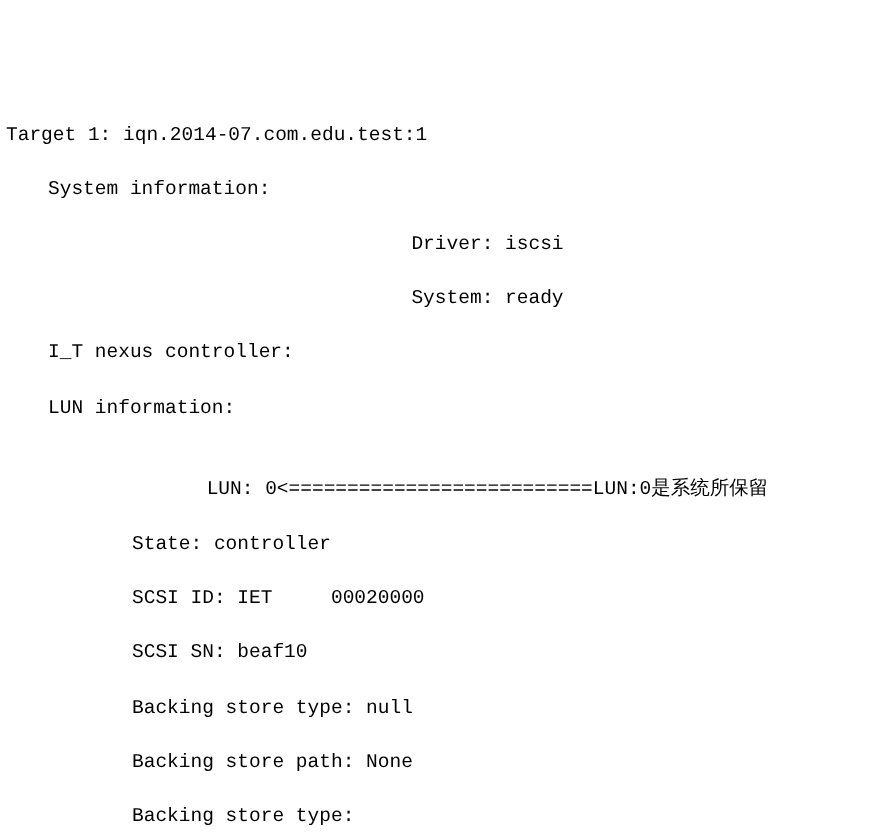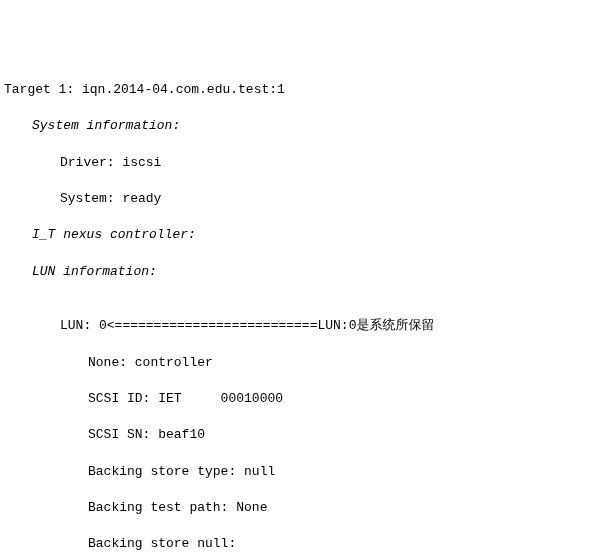--- a/index.html
+++ b/index.html
@@ -10,46 +10,46 @@
     body {
       font-family: "Courier New", monospace;
       font-size: 13px;
       line-height: 1.4;
       background: #ffffff;
       color: #000000;
       padding: 8px 4px;
       width: 594px;
       white-space: pre;
     }
-    .indent-1 { padding-left: 28px; font-style: italic; }
-    .indent-2 { padding-left: 56px; }
+    .indent-1 { padding-left: 28px; }
+    .indent-2 { padding-left: 56px; text-align: center; }
     .indent-3 { padding-left: 84px; }
     .line {
       display: block;
     }
   </style>
 </head>
 <body>
 
 
 
-<span class="line">Target 1: iqn.2014-04.com.edu.test:1</span>
+<span class="line">Target 1: iqn.2014-07.com.edu.test:1</span>
 <span class="line indent-1">System information:</span>
 <span class="line indent-2">Driver: iscsi</span>
 <span class="line indent-2">System: ready</span>
 <span class="line indent-1">I_T nexus controller:</span>
 <span class="line indent-1">LUN information:</span>
 
 <span class="line indent-2">LUN: 0&lt;==========================LUN:0是系统所保留</span>
-<span class="line indent-3">None: controller</span>
-<span class="line indent-3">SCSI ID: IET     00010000</span>
+<span class="line indent-3">State: controller</span>
+<span class="line indent-3">SCSI ID: IET     00020000</span>
 <span class="line indent-3">SCSI SN: beaf10</span>
 <span class="line indent-3">Backing store type: null</span>
-<span class="line indent-3">Backing test path: None</span>
-<span class="line indent-3">Backing store null:</span>
+<span class="line indent-3">Backing store path: None</span>
+<span class="line indent-3">Backing store type:</span>
 
 
 
 
 
 
 
 
 
 

